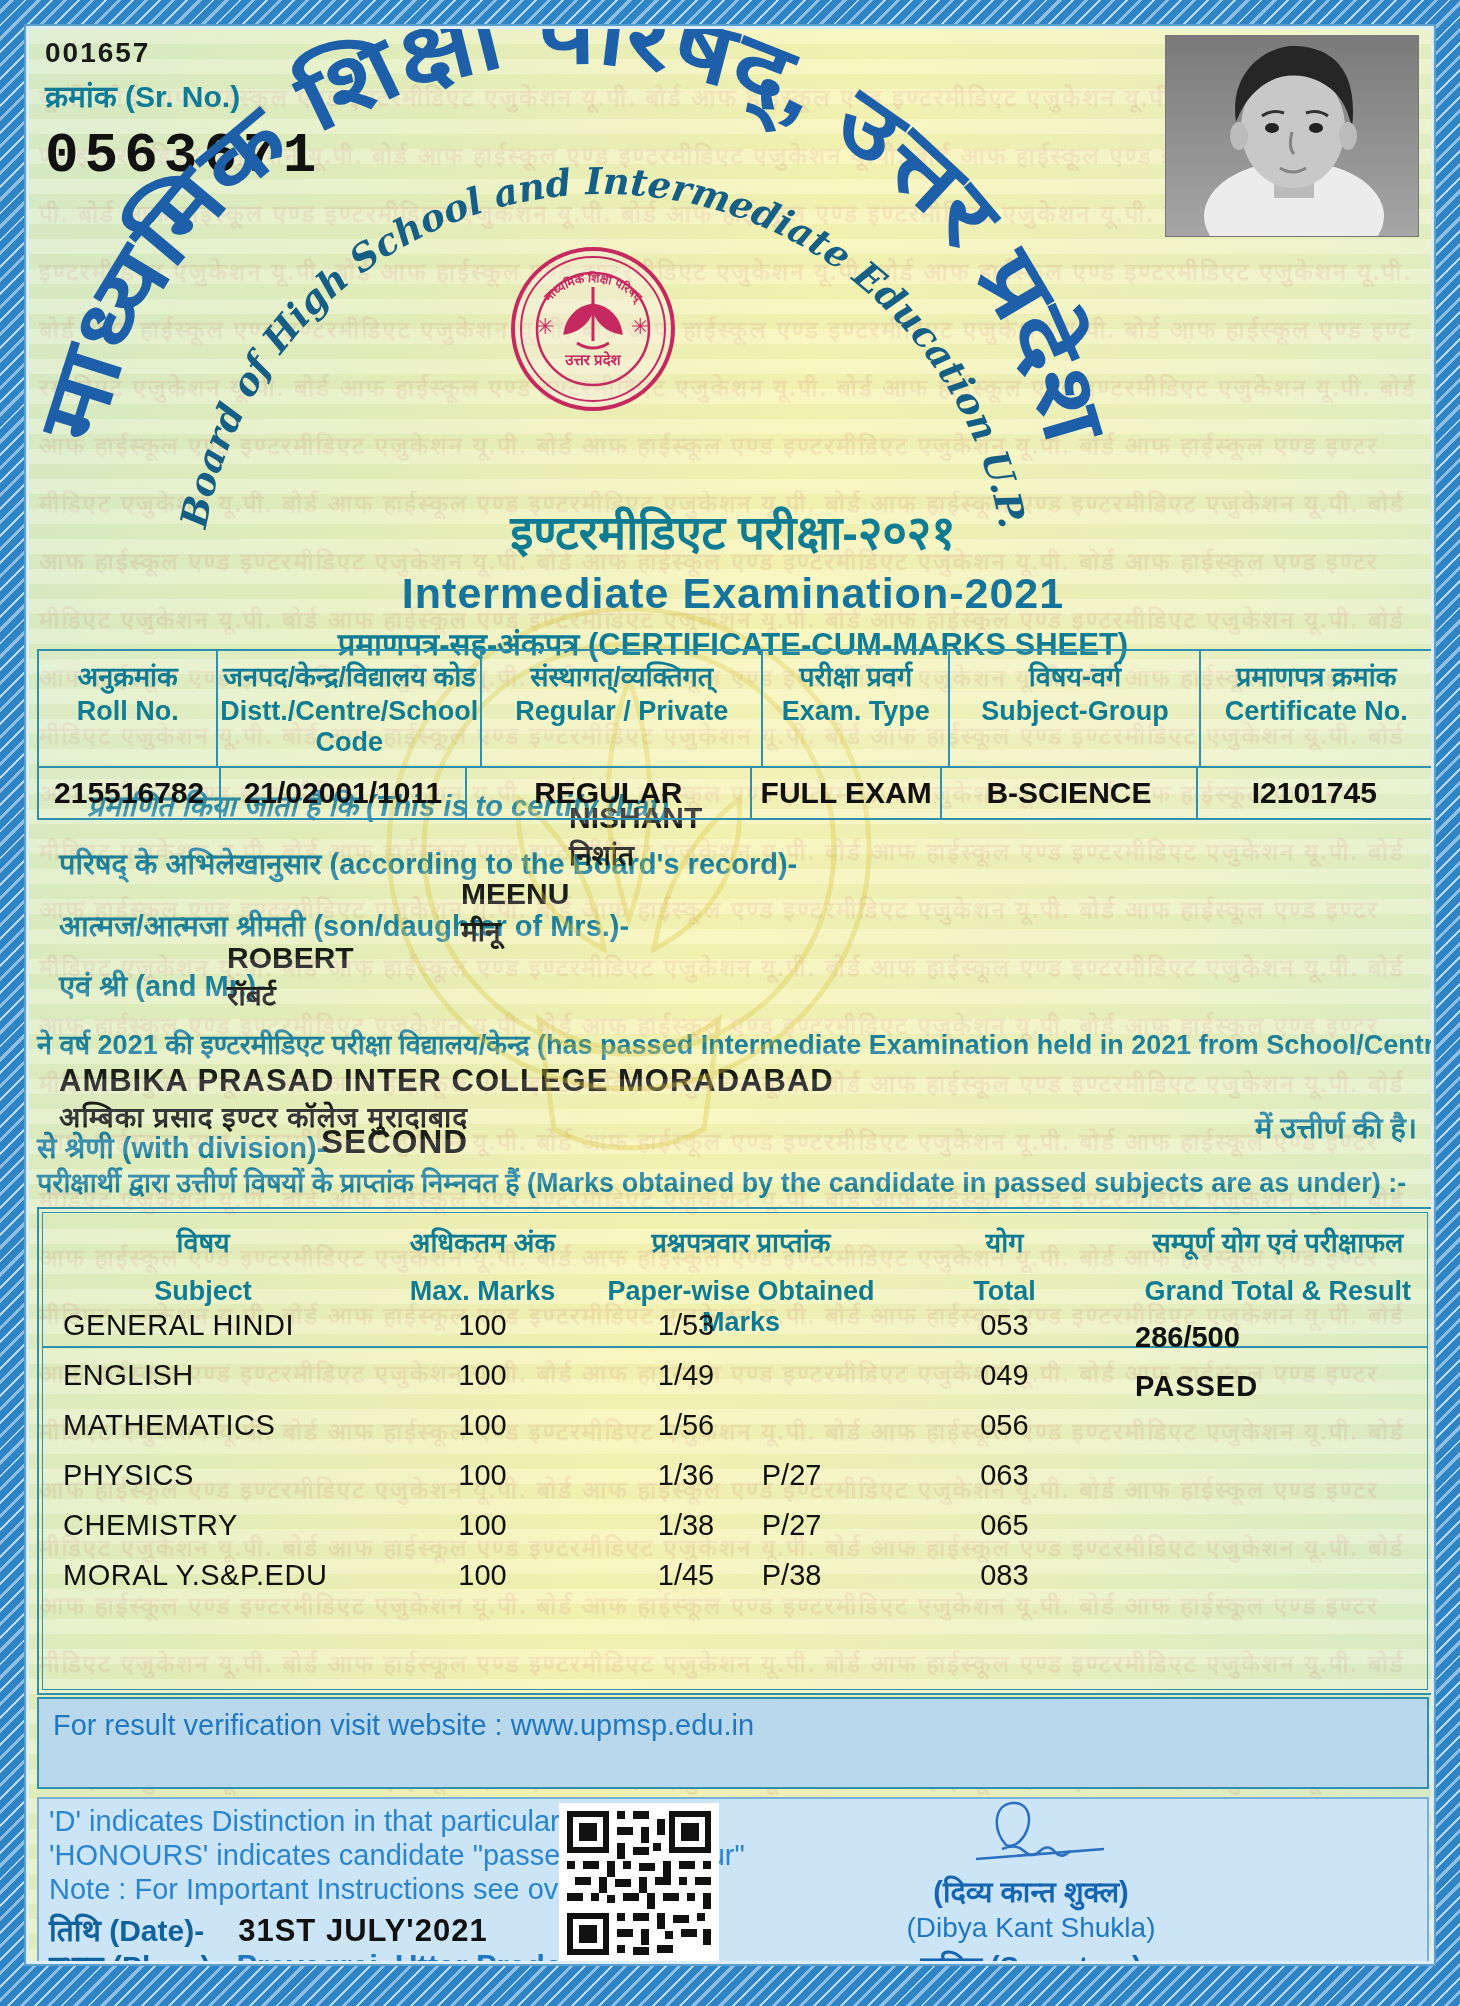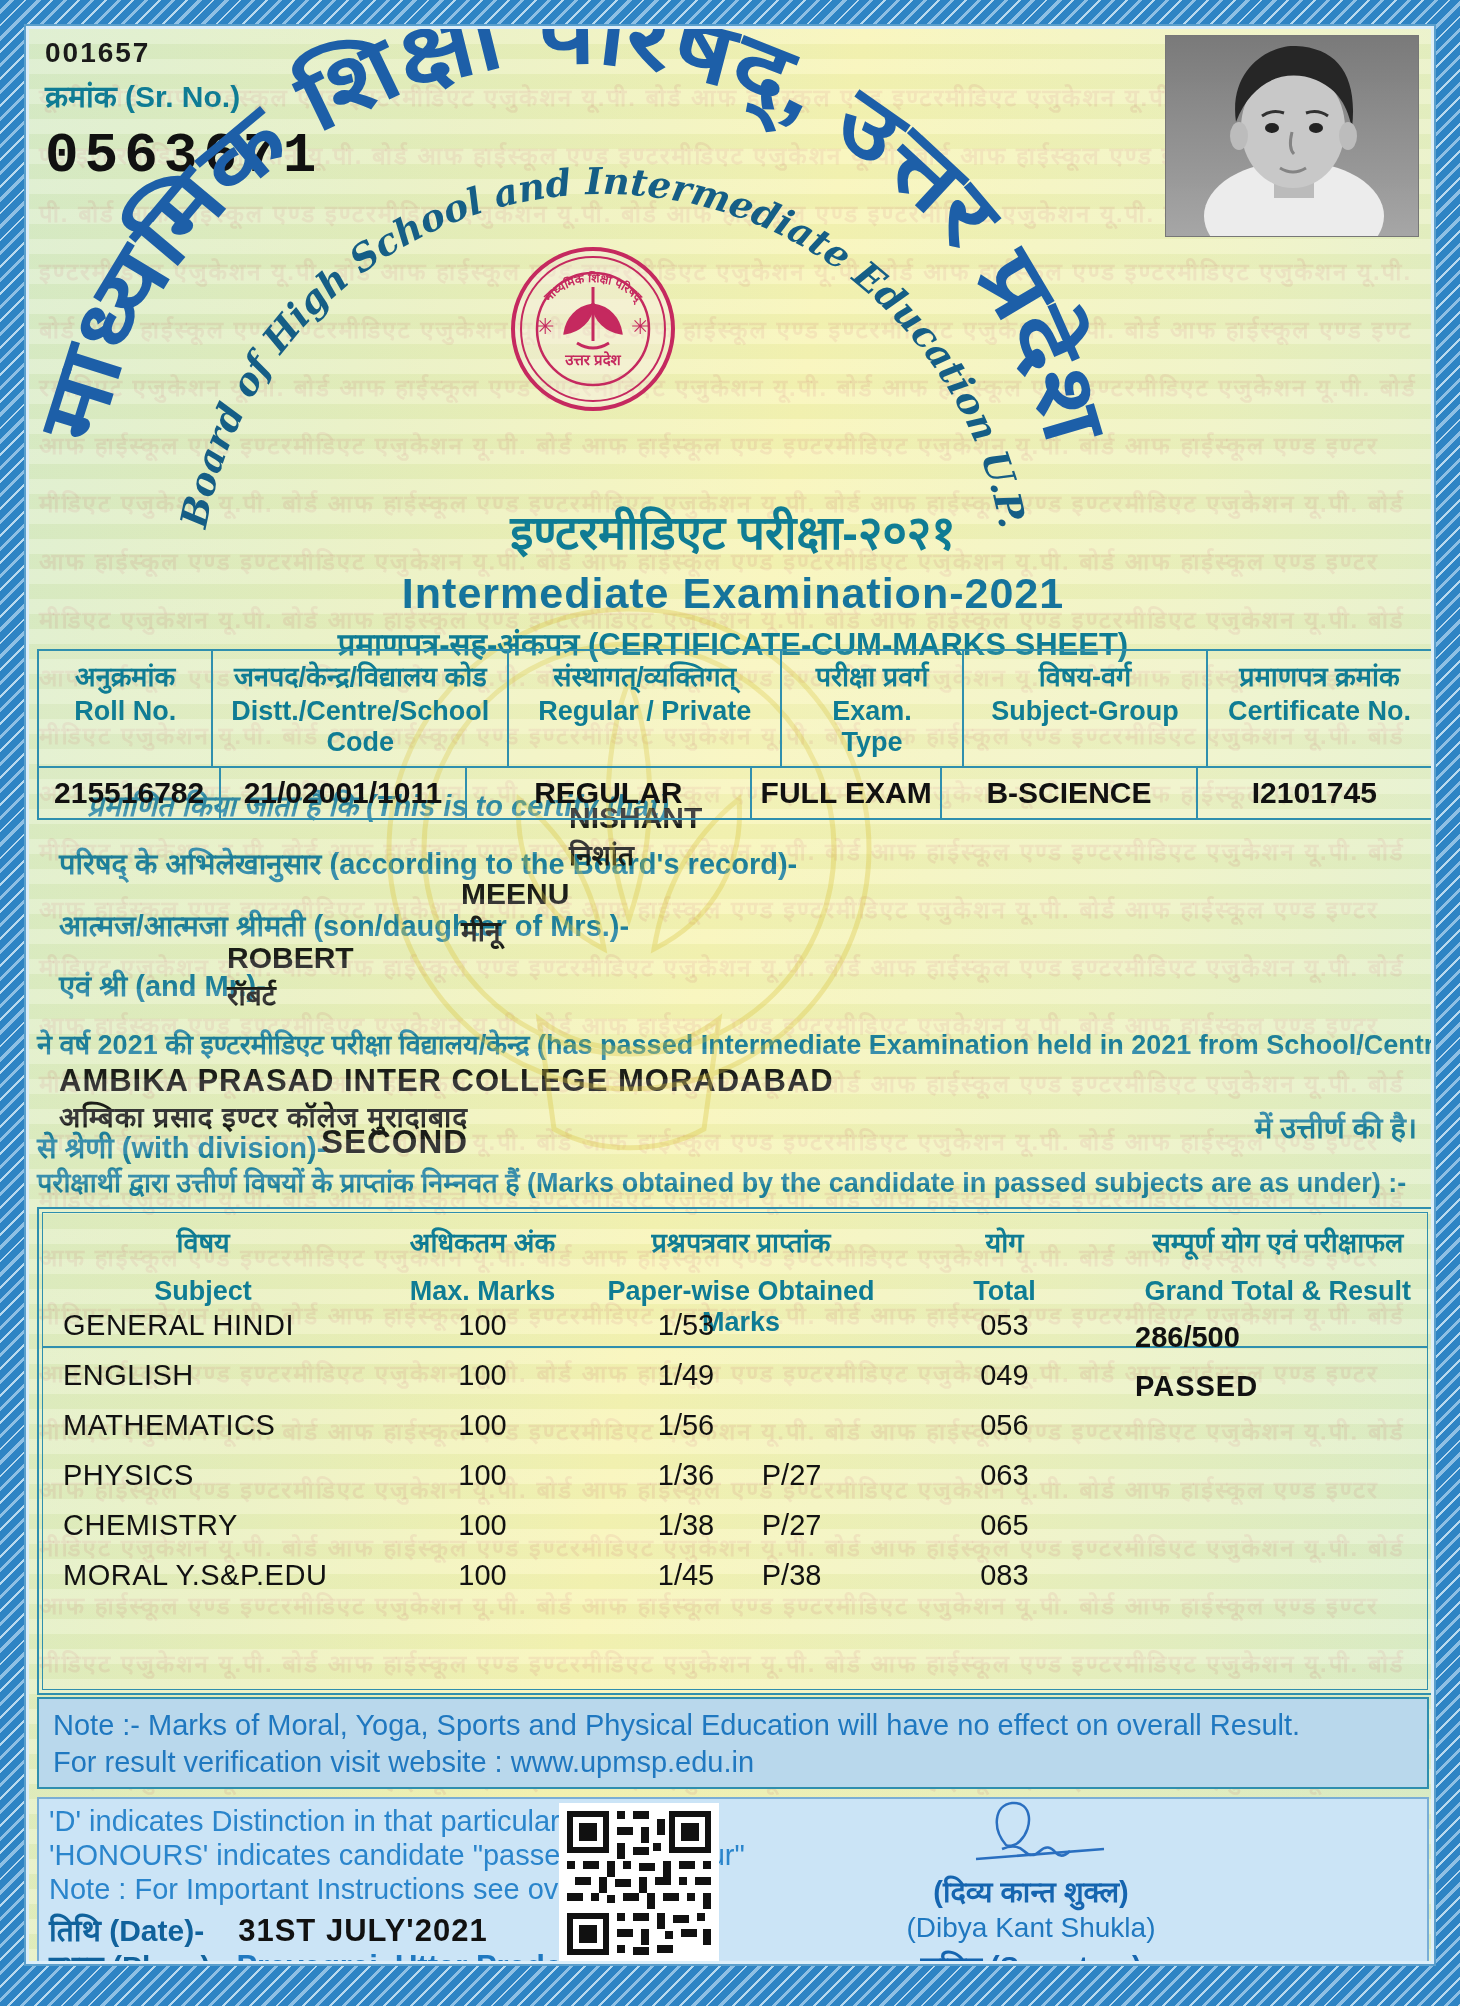--- a/index.html
+++ b/index.html
@@ -29,21 +29,21 @@
   
   .hdr-svg{left:0;top:0;width:1408px;height:560px;pointer-events:none;}
   
   .titles{left:154px;top:470px;width:1100px;text-align:center;}
   .titles .t1{color:#0f7c94;font-size:47px;font-weight:bold;}
   .titles .t2{color:#16749c;font-size:43px;font-weight:bold;margin-top:6px;letter-spacing:1px;}
   .titles .t3{color:#0f7c94;font-size:31px;font-weight:bold;margin-top:4px;}
   
   .info{left:8px;top:620px;width:1392px;border:2px solid #2f8fae;background:rgba(255,255,255,.08);}
   .info .hrow,.info .vrow{display:grid;grid-template-columns:180fr 245fr 285fr 190fr 255fr 235fr;}
-  .info .hrow>div{border-left:2px solid #2f8fae;border-bottom:2px solid #2f8fae;text-align:center;padding:6px 18px 8px;}
+  .info .hrow>div{border-left:2px solid #2f8fae;border-bottom:2px solid #2f8fae;text-align:center;padding:6px 2px 8px;}
   .info .hrow>div:first-child,.info .vrow>div:first-child{border-left:none;}
   .info .hi{color:#0f7c94;font-weight:bold;font-size:27px;}
   .info .en{color:#0f7c94;font-weight:bold;font-size:27px;margin-top:2px;}
   .info .vrow>div{border-left:2px solid #2f8fae;text-align:center;padding:8px 2px;color:#111;
     font-weight:bold;font-size:30px;}
   
   .cert p{margin:0;color:#147a9c;font-size:29px;font-weight:bold;}
   .c-line{position:absolute;white-space:nowrap;}
   .name-en{color:#111;font-weight:bold;font-size:30px;}
   .name-hi{color:#111;font-weight:bold;font-size:28px;}
@@ -305,21 +305,20 @@
         <div></div>
       </div>
     </div>
       <div class="m-grand">
         <div>286/500</div>
         <div class="res">PASSED</div>
       </div>
     </div>
 
     <div class="layer note">
-      <div>Note :- Marks of Moral, Yoga, Sports and Physical Education will have no effect on overall Result.</div>
       <div>For result verification visit website : www.upmsp.edu.in</div>
     </div>
 
     <div class="layer foot">
       <div class="f-line" style="left:10px;top:6px;">'D' indicates Distinction in that particular subject,</div>
       <div class="f-line" style="left:10px;top:40px;">'HONOURS' indicates candidate "passed with honour"</div>
       <div class="f-line" style="left:10px;top:74px;">Note : For Important Instructions see overleaf</div>
       <div class="f-line" style="left:10px;top:110px;">
         <span class="f-datelbl">तिथि (Date)-</span>
         <span class="f-dateval" style="margin-left:26px;">31ST JULY'2021</span>

